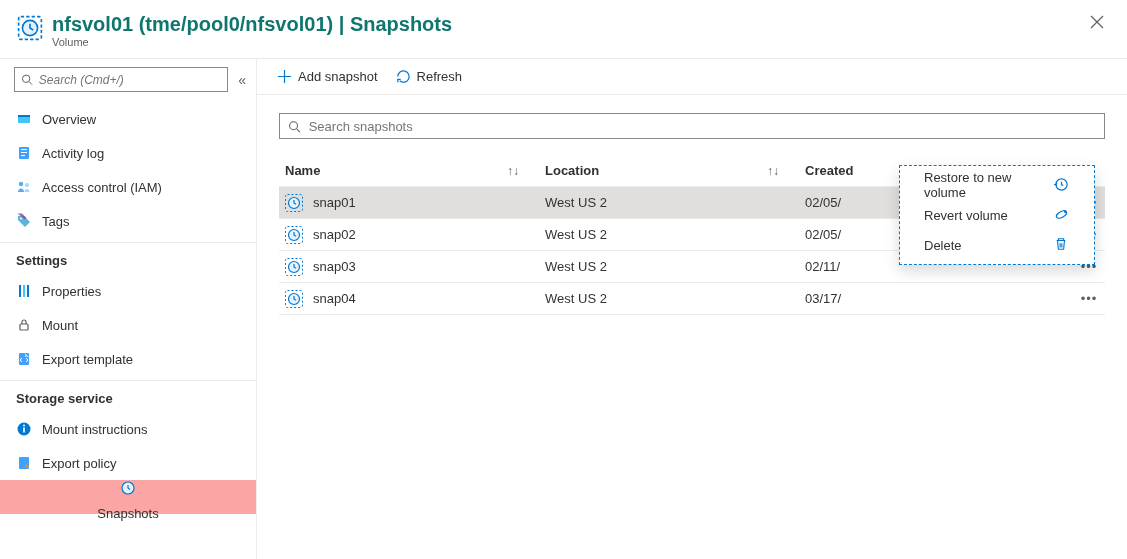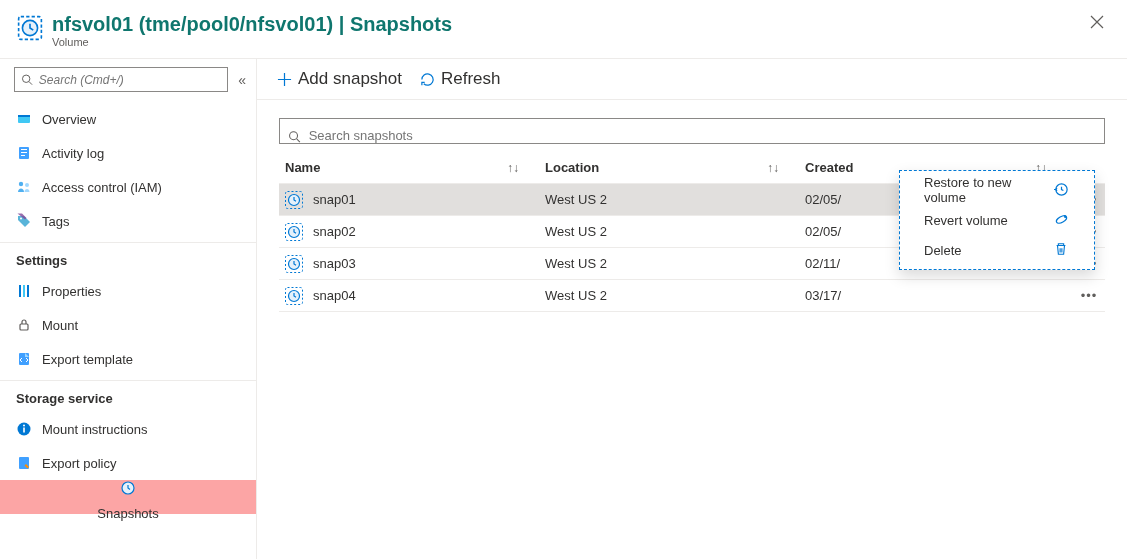--- a/index.html
+++ b/index.html
@@ -92,33 +92,33 @@
     .toolbar {
       display: flex; align-items: center;
       gap: 18px;
       padding: 10px 20px;
       border-bottom: 1px solid #edebe9;
       color: #323130;
     }
     .toolbar-btn {
       display: flex; align-items: center; gap: 6px;
       cursor: pointer;
-      font-size: 17px;
+      font-size: 13px;
     }
     .toolbar-btn svg { color: #0078d4; }
     
     .content { padding: 18px 22px; position: relative; }
     .search-snapshots {
-      display: flex; align-items: flex-end;
+      display: flex; align-items: center;
       border: 1px solid #8a8886;
       height: 26px;
       padding: 0 8px;
       color: #a19f9d;
       font-size: 13px;
-      margin-bottom: 8px;
+      margin-bottom: 16px;
     }
     .search-snapshots svg { margin-right: 8px; color:#605e5c; }
     
     .grid { width: 100%; }
     .grid-head, .grid-row {
       display: grid;
       grid-template-columns: 260px 260px 1fr 32px;
       align-items: center;
       border-bottom: 1px solid #edebe9;
       height: 32px;

